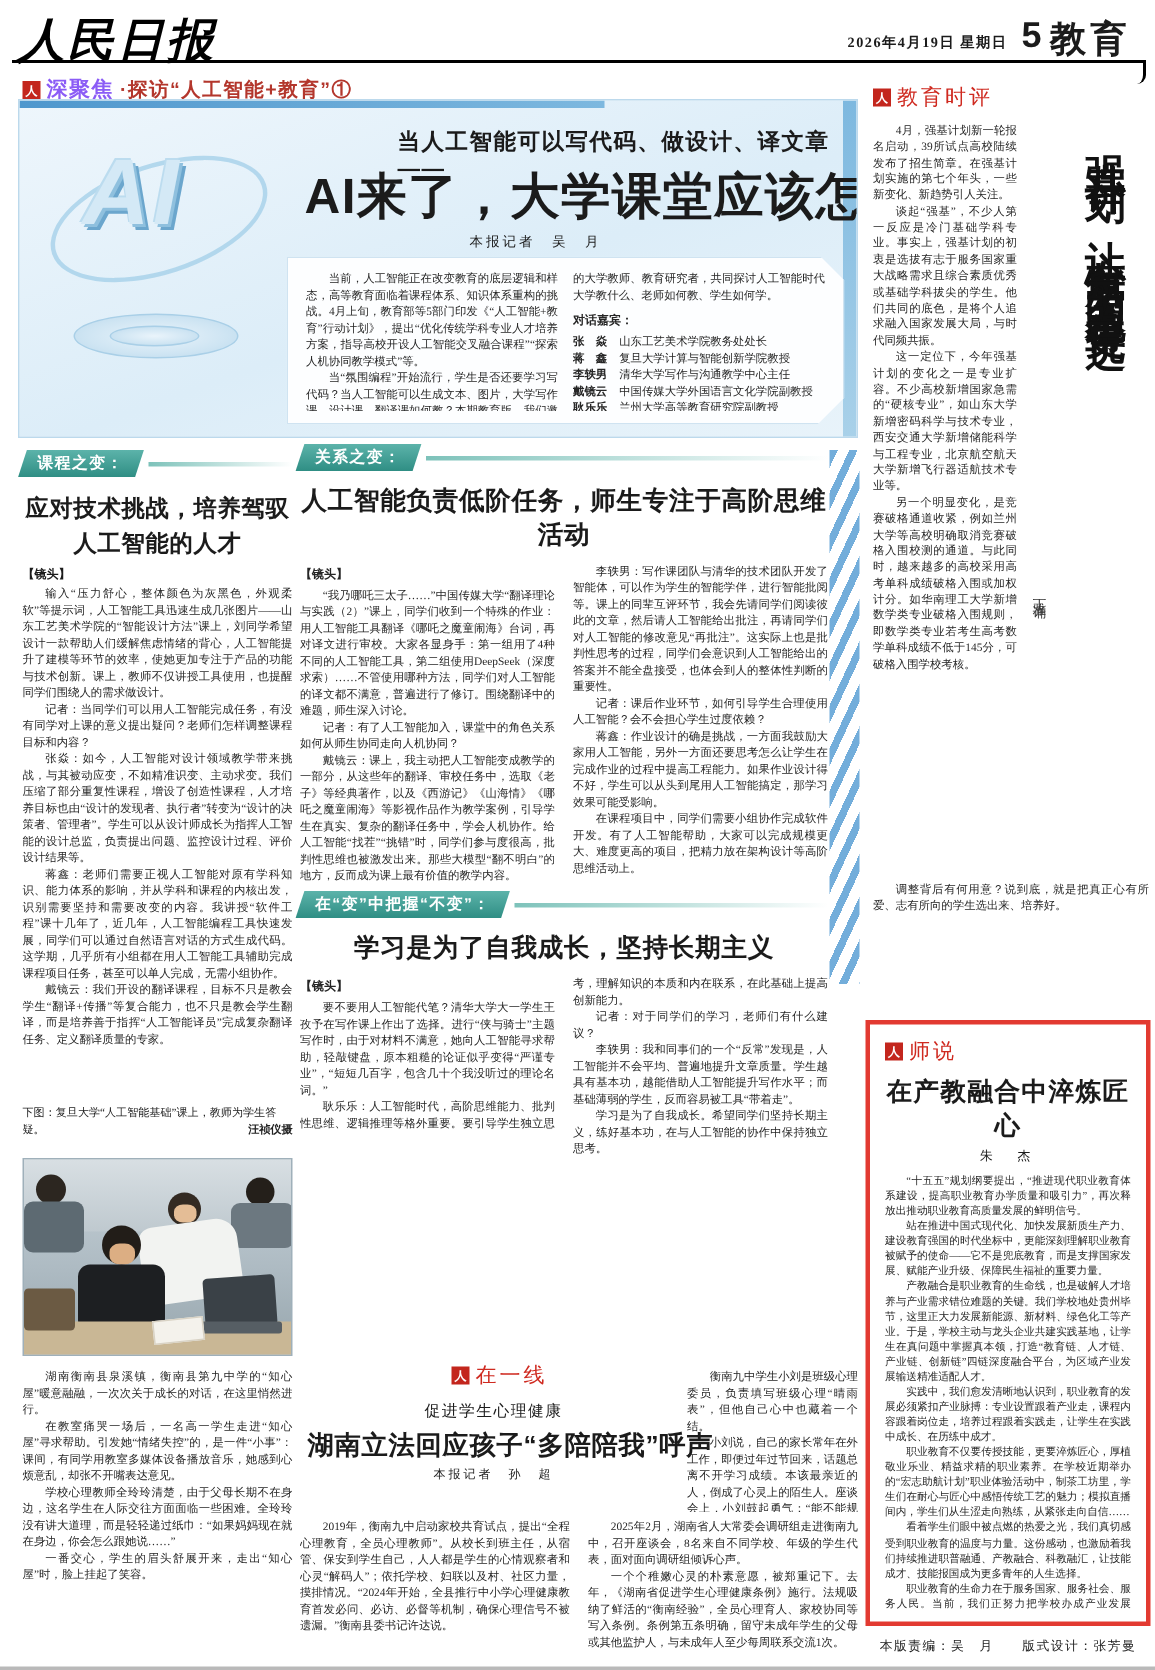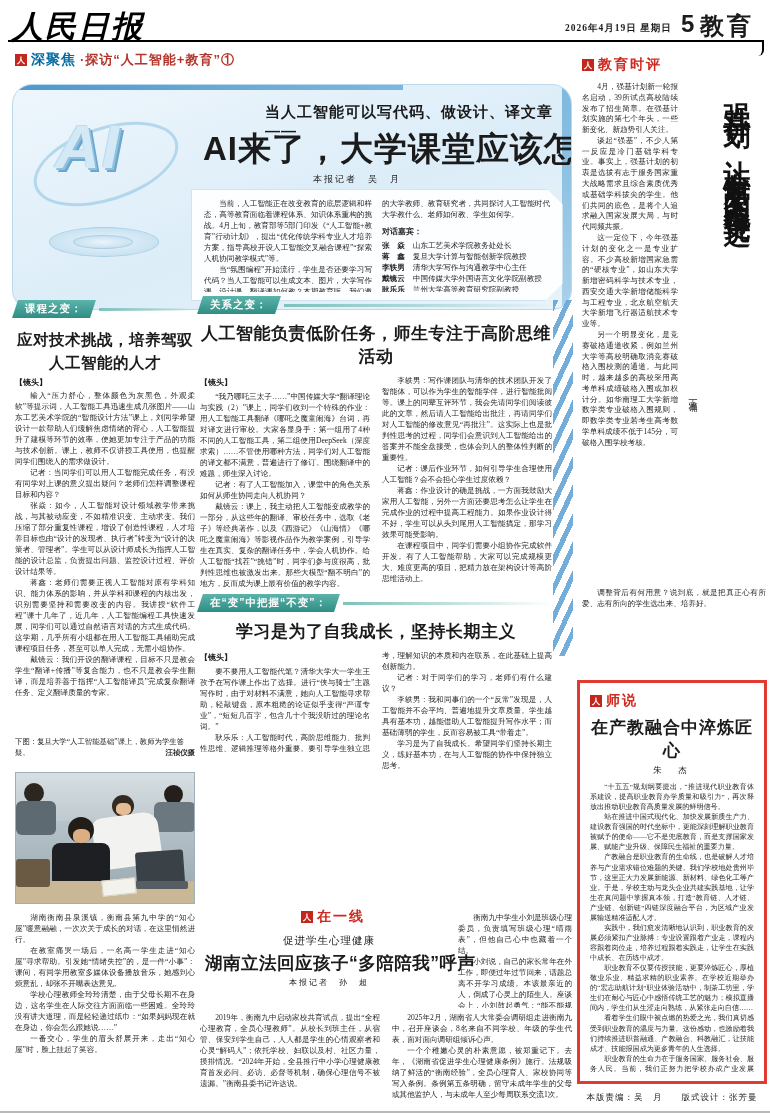--- a/index.html
+++ b/index.html
@@ -22,23 +22,23 @@
   .masthead-sec  { font-size: 24px; font-weight: 900; font-family:"Liberation Sans",sans-serif; letter-spacing:3px;}
   .mast-rule { border-bottom: 2.5px solid #000; }
   .mast-hook { border-right: 2.5px solid #000; border-bottom-right-radius: 6px; }
 
   
   .red-label { display:flex; align-items:center; gap:4px; font-family:"Liberation Sans",sans-serif; }
   .red-box-icon {
     width: 12px; height: 12px; background:#c3261d; color:#fff; font-size:8px; font-weight:bold;
     display:flex; align-items:center; justify-content:center; flex:0 0 auto;
   }
-  .kicker-strong { color:#0369a1; font-weight:900; font-size:14px; letter-spacing:1px;}
+  .kicker-strong { color:#8b5cf6; font-weight:900; font-size:14px; letter-spacing:1px;}
   .kicker-rest   { color:#b3362c; font-weight:bold; font-size:13px; letter-spacing:1px;}
-  .sec-label-txt { color:#cf2a20; font-weight:700; font-size:14px; letter-spacing:2px;}
+  .sec-label-txt { color:#cf2a20; font-weight:400; font-size:14px; letter-spacing:2px;}
 
   
   .banner {
     background: linear-gradient(160deg,#eef6fc 0%, #dcedf8 55%, #e8f3fa 100%);
     border: 1px solid #bcd9ec; overflow: hidden;
   }
   .banner-topbar { background: linear-gradient(90deg,#4f97cd,#7db8df); }
   .banner-sidebar{ background: linear-gradient(180deg,#7db8df,#a9d1e9); }
   .overline { font-weight: 900; font-size: 15px; letter-spacing: 1px; font-family:"Liberation Sans",sans-serif;}
   .big-headline { font-weight: 900; font-size: 33px; letter-spacing: 1px; font-family:"Liberation Sans",sans-serif; white-space:nowrap;}
@@ -124,21 +124,21 @@
   <div class="abs masthead-sec" style="left:700px; top:10px;">教育</div>
   <div class="abs mast-rule" style="left:8px; top:40px; width:756px; height:2px;"></div>
   <div class="abs mast-hook" style="left:746px; top:40px; width:18px; height:16px;"></div>
 
   <div class="abs red-label" style="left:15px; top:51px;">
     <span class="red-box-icon">人</span>
     <span class="kicker-strong">深聚焦</span>
     <span class="kicker-rest">·探访“人工智能+教育”①</span>
   </div>
 
-  <div class="abs banner" style="left:12px; top:84px; width:560px; height:226px;border-radius:20px;">
+  <div class="abs banner" style="left:12px; top:66px; width:560px; height:226px;">
     <div class="abs banner-topbar" style="left:0; top:0; width:390px; height:5px;"></div>
     <div class="abs banner-sidebar" style="right:0; top:0; width:9px; height:226px;"></div>
 
     <div class="abs" style="left:14px; top:14px; width:165px; height:180px;">
       <div class="abs ai-ring" style="left:4px; top:28px; width:150px; height:74px;"></div>
       <div class="abs ai-text" style="left:28px; top:12px;">AI</div>
       <div class="abs ai-base" style="left:22px; top:128px; width:110px; height:30px;"></div>
       <div class="abs ai-base" style="left:46px; top:136px; width:60px; height:14px;"></div>
     </div>
 

